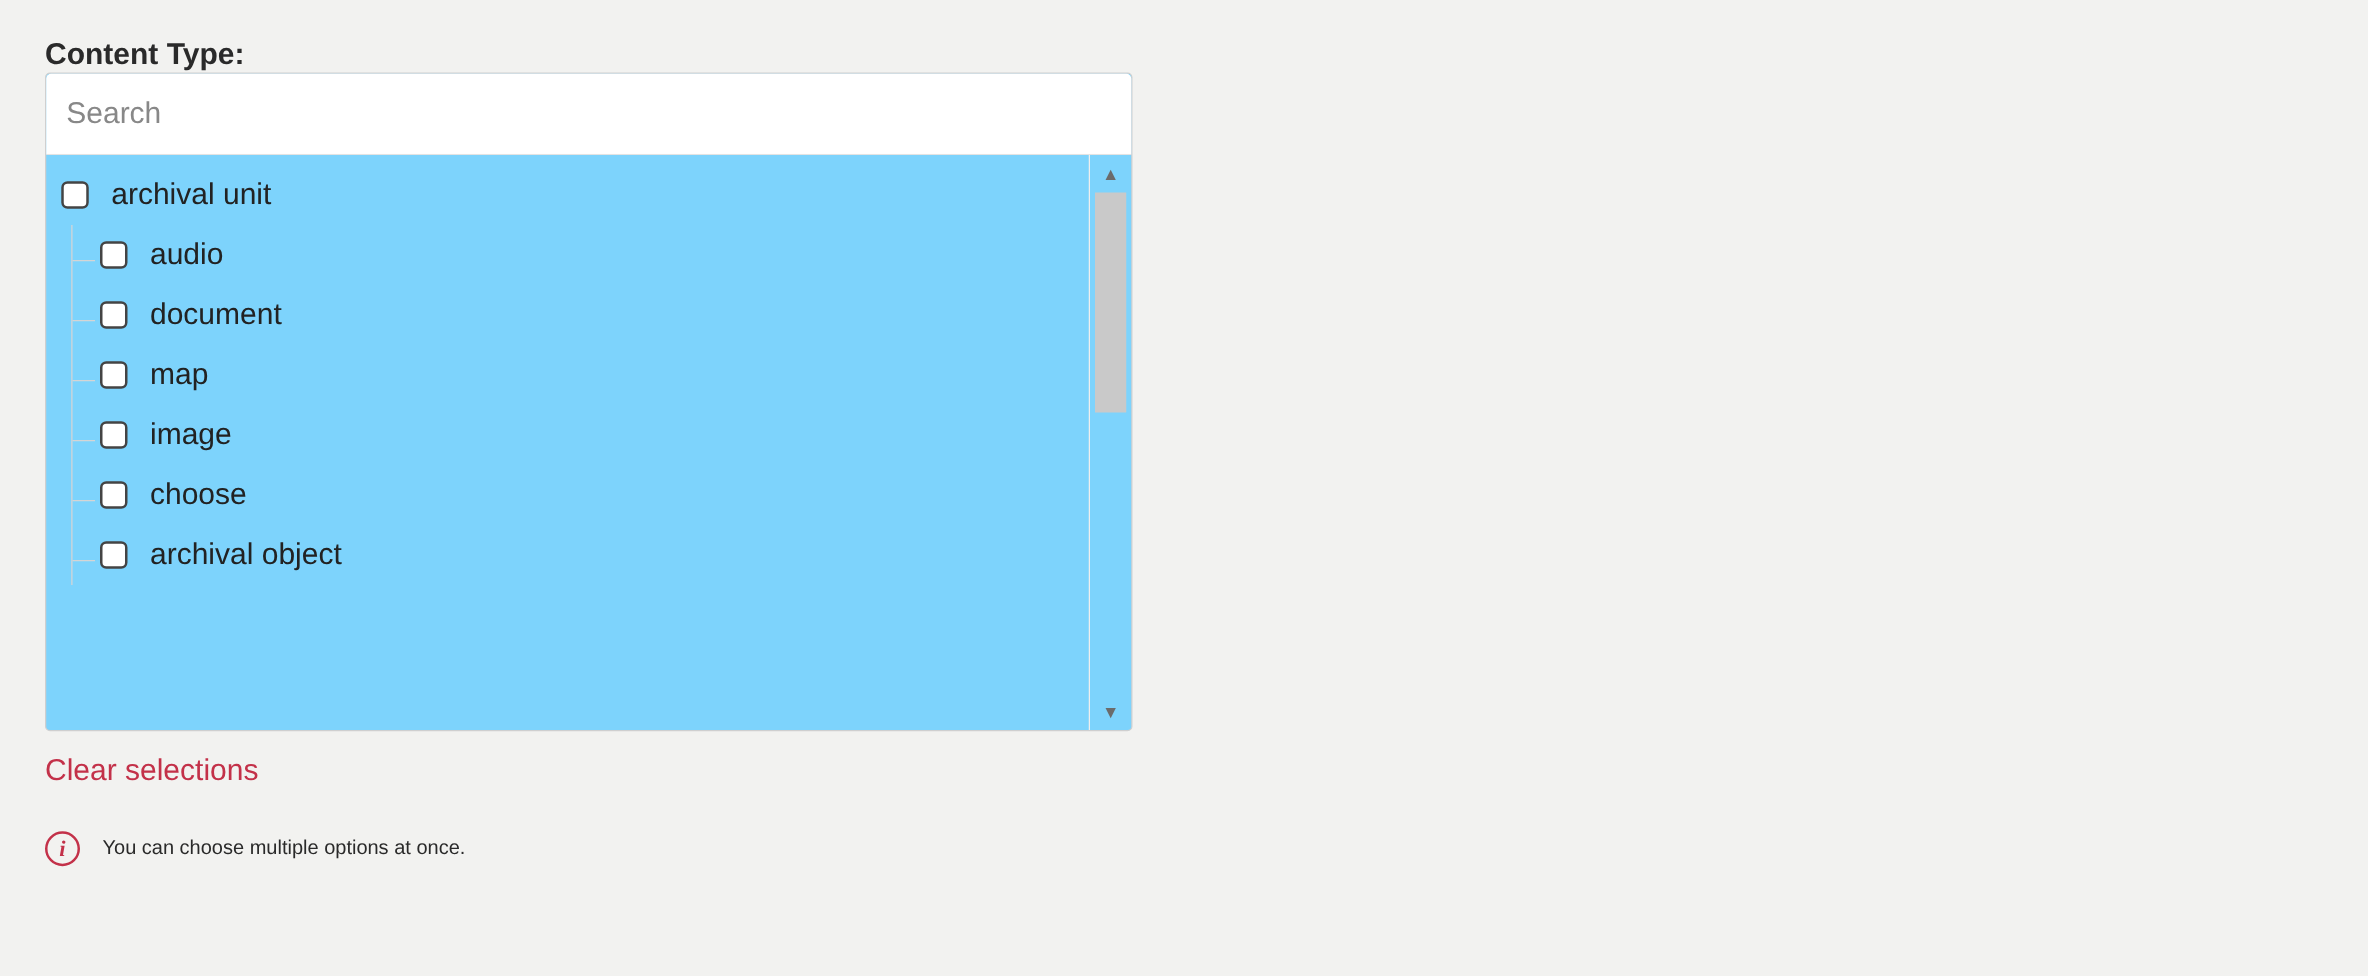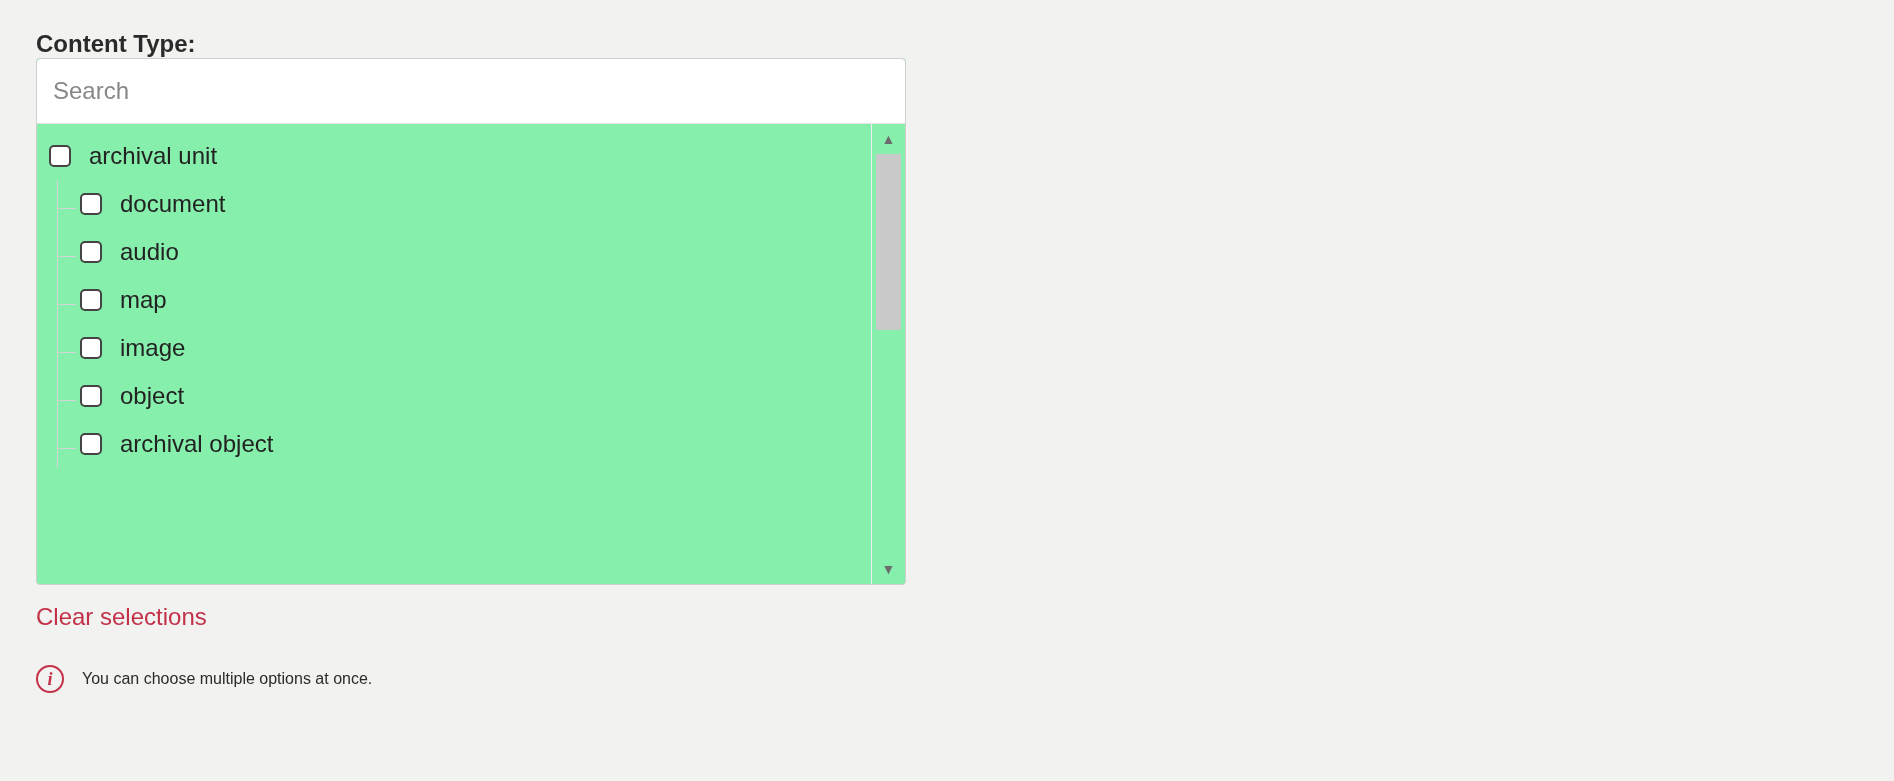--- a/index.html
+++ b/index.html
@@ -18,21 +18,21 @@
   .field-label {
     font-size: 24px;
     font-weight: 700;
     color: #2a2a2a;
     margin-bottom: 0;
   }
   .selector {
     width: 870px;
     border: 1px solid #cfcfcf;
     border-radius: 4px;
-    background: #86efac;
+    background: #7dd3fc;
   }
   .search-input {
     width: 100%;
     border: none;
     border-bottom: 1px solid #e3e3e3;
     padding: 18px 16px;
     font-size: 24px;
     color: #444;
     outline: none;
     border-radius: 4px 4px 0 0;
@@ -169,49 +169,49 @@
         <div class="node">
           <span class="cbx"></span>
           <span class="node-label">archival unit</span>
         </div>
 
         <div class="child-wrap">
 
           <div class="child-row">
             <div class="node">
               <span class="cbx"></span>
+              <span class="node-label">audio</span>
+            </div>
+          </div>
+
+          <div class="child-row">
+            <div class="node">
+              <span class="cbx"></span>
               <span class="node-label">document</span>
             </div>
           </div>
 
           <div class="child-row">
             <div class="node">
               <span class="cbx"></span>
-              <span class="node-label">audio</span>
-            </div>
-          </div>
-
-          <div class="child-row">
-            <div class="node">
-              <span class="cbx"></span>
               <span class="node-label">map</span>
             </div>
           </div>
 
           <div class="child-row">
             <div class="node">
               <span class="cbx"></span>
               <span class="node-label">image</span>
             </div>
           </div>
 
           <div class="child-row">
             <div class="node">
               <span class="cbx"></span>
-              <span class="node-label">object</span>
+              <span class="node-label">choose</span>
             </div>
           </div>
 
           <div class="child-row">
             <div class="node">
               <span class="cbx"></span>
               <span class="node-label">archival object</span>
             </div>
           </div>
 

